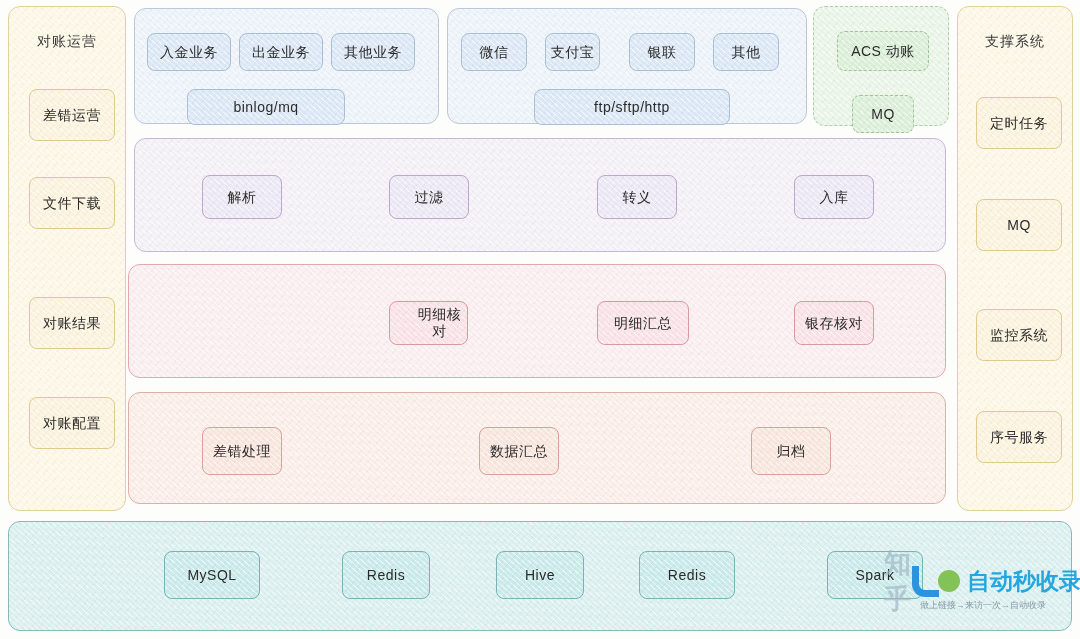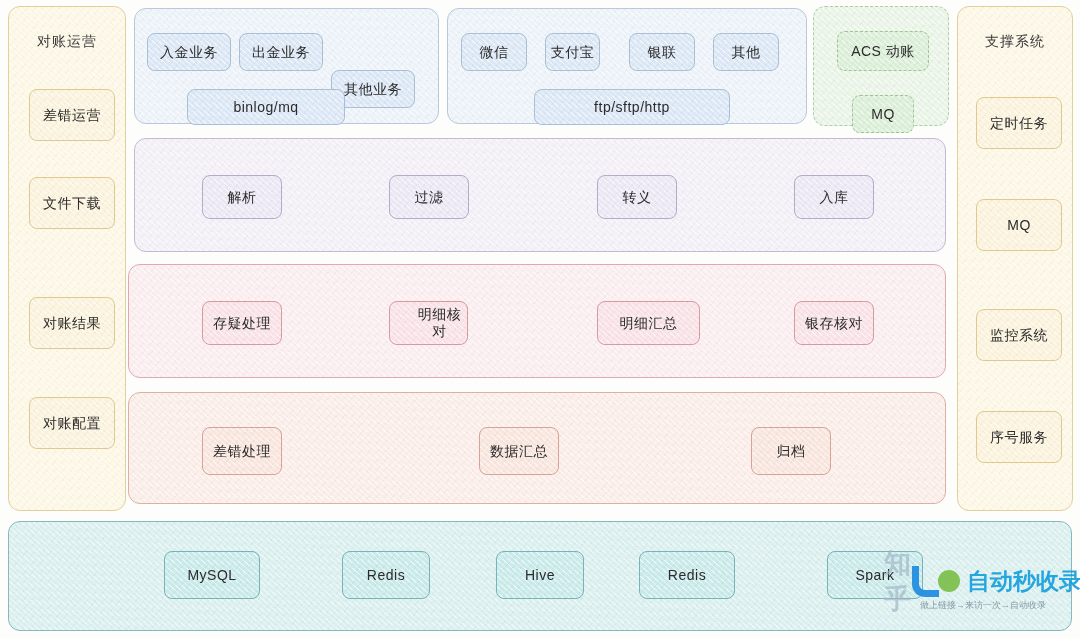--- a/index.html
+++ b/index.html
@@ -250,21 +250,21 @@
   <div class="panel blue-panel" style="left:134px; top:8px; width:305px; height:116px;">
     <div class="hatch"></div>
     <div class="node blue-node" style="left:12px; top:24px; width:84px; height:38px;">
       <div class="hatch"></div>
         <span>入金业务</span>
     </div>
     <div class="node blue-node" style="left:104px; top:24px; width:84px; height:38px;">
       <div class="hatch"></div>
         <span>出金业务</span>
     </div>
-    <div class="node blue-node" style="left:196px; top:24px; width:84px; height:38px;margin-top:37px;">
+    <div class="node blue-node" style="left:196px; top:24px; width:84px; height:38px;">
       <div class="hatch"></div>
         <span>其他业务</span>
     </div>
     <div class="node blue-wide" style="left:52px; top:80px; width:158px; height:36px;">
       <div class="hatch"></div>
         <span>binlog/mq</span>
     </div>
   </div>
 
   <div class="panel blue-panel" style="left:447px; top:8px; width:360px; height:116px;">
@@ -318,29 +318,25 @@
         <span>转义</span>
     </div>
     <div class="node purple-node" style="left:659px; top:36px; width:80px; height:44px;">
       <div class="hatch"></div>
         <span>入库</span>
     </div>
   </div>
 
   <div class="panel red-panel" style="left:128px; top:264px; width:818px; height:114px;">
     <div class="hatch"></div>
-    <div class="node red-node" style="left:73px; top:36px; width:80px; height:44px;">
-      <div class="hatch"></div>
-        <span>存疑处理</span>
-    </div>
     <div class="node red-node" style="left:260px; top:36px; width:79px; height:44px;padding-left:22px;">
       <div class="hatch"></div>
         <span>明细核对</span>
     </div>
-    <div class="node red-node" style="left:468px; top:36px; width:103px; height:44px;">
+    <div class="node red-node" style="left:468px; top:36px; width:92px; height:44px;">
       <div class="hatch"></div>
         <span>明细汇总</span>
     </div>
     <div class="node red-node" style="left:665px; top:36px; width:80px; height:44px;">
       <div class="hatch"></div>
         <span>银存核对</span>
     </div>
   </div>
 
   <div class="panel peach-panel" style="left:128px; top:392px; width:818px; height:112px;">

